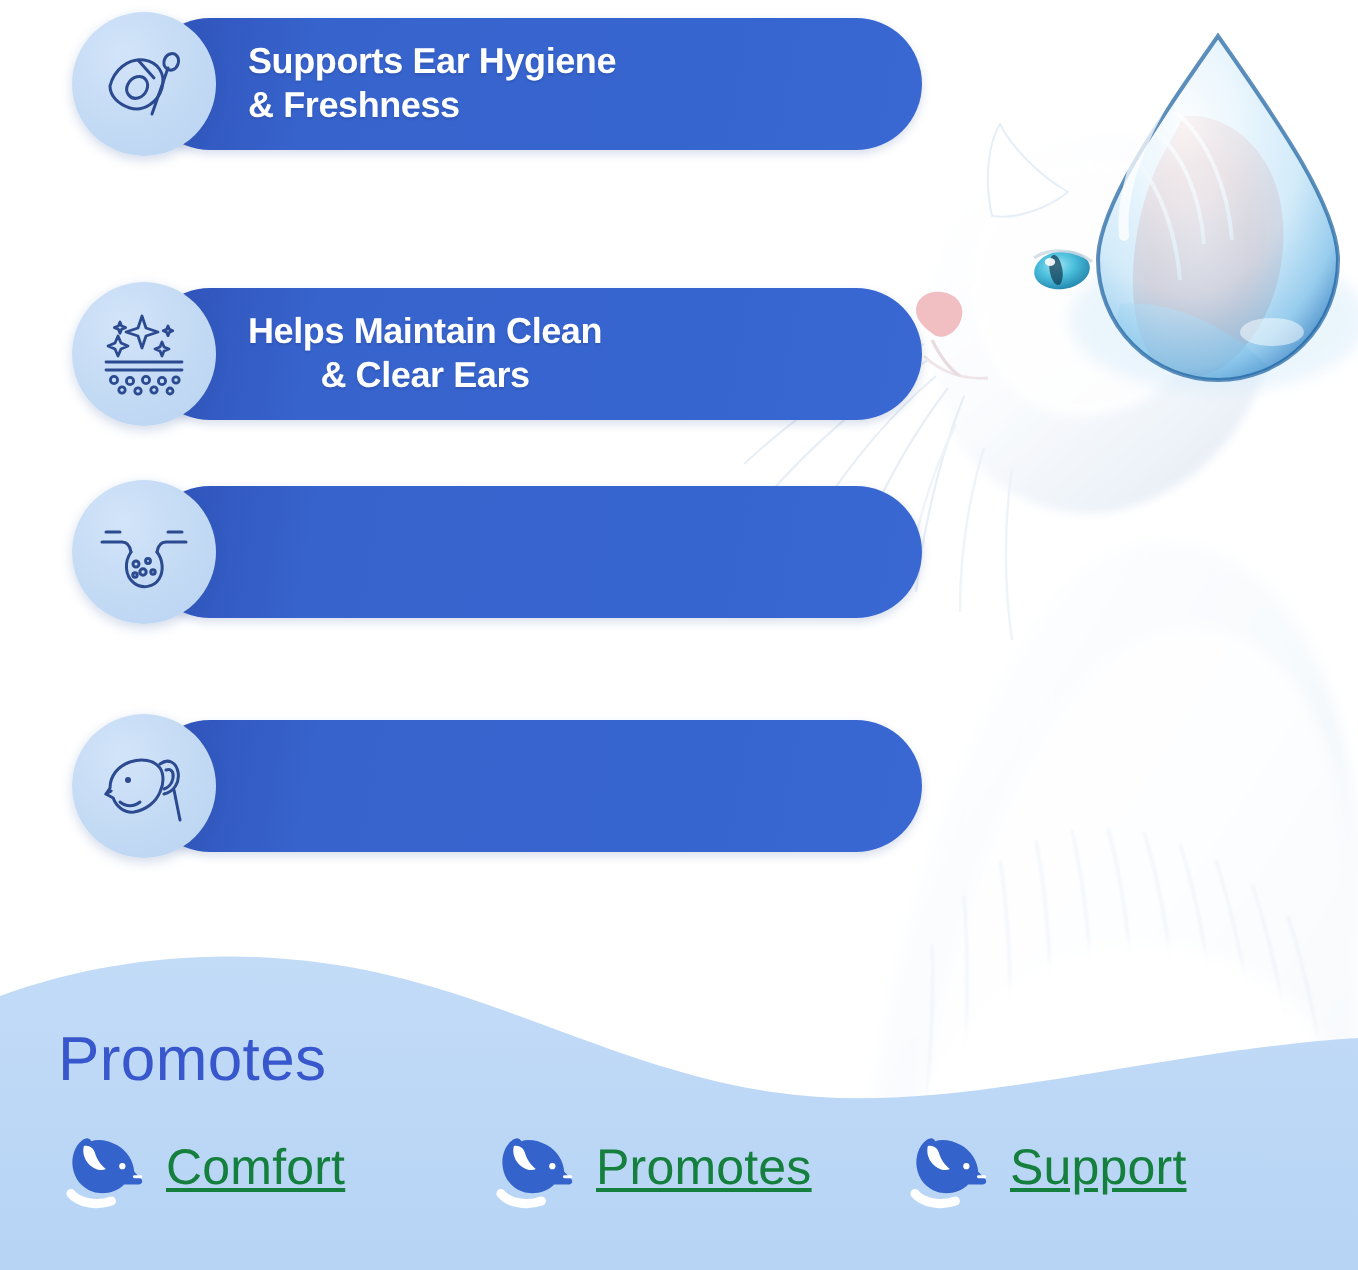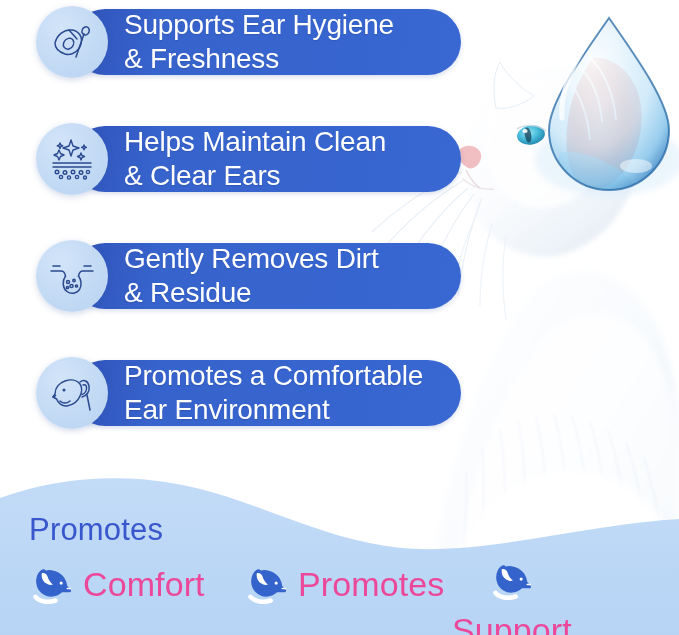--- a/index.html
+++ b/index.html
@@ -37,42 +37,42 @@
     top: 0;
     width: 470px;
   }
   .pill-row {
     position: absolute;
     left: 36px;
     width: 425px;
     height: 72px;
   }
   .pill-row.r0 { top: 6px; }
-  .pill-row.r1 { top: 123px; }
+  .pill-row.r1 { top: 141px; text-align: center; }
   .pill-row.r2 { top: 240px; }
   .pill-row.r3 { top: 357px; }
 
   .pill-bar {
     position: absolute;
     left: 36px;
     top: 3px;
     width: 389px;
     height: 66px;
     border-radius: 33px;
     background: linear-gradient(100deg, #2f52b8 0%, #3763cc 22%, #3765cf 70%, #3a68d3 100%);
     box-shadow: 0 2px 5px rgba(40,70,150,0.18);
   }
   .pill-text {
     position: absolute;
     left: 88px;
     top: 50%;
     transform: translateY(-50%);
     color: #ffffff;
-    font-size: 28px;
-    font-weight: normal;
+    font-size: 18px;
+    font-weight: bold;
     line-height: 1.2;
     letter-spacing: -0.2px;
     white-space: pre-line;
     text-shadow: 0 1px 1px rgba(20,40,100,0.18);
   }
 
   .pill-icon {
     position: absolute;
     left: 0;
     top: 0;
@@ -122,26 +122,27 @@
   }
   .promo-item {
     position: absolute;
     display: flex;
     align-items: center;
     gap: 9px;
     height: 52px;
   }
   .promo-item.p0 { left: 30px; }
   .promo-item.p1 { left: 245px; }
-  .promo-item.p2 { left: 452px; flex-direction: column; }
+  .promo-item.p2 { left: 452px; }
   .promo-label {
-    font-size: 34px;
-    color: #ec4899;
+    font-size: 25px;
+    color: #15803d;
     letter-spacing: 0.1px;
     white-space: nowrap;
+    text-decoration: underline;
   }
   .dog-badge { width: 44px; height: 44px; display: block; flex: 0 0 auto; }
 </style>
 </head>
 <body>
 
 <div class="stage">
 
   <div class="photo-layer">
     <svg width="679" height="635" viewBox="0 0 679 635">
@@ -319,43 +320,39 @@
           <circle cx="14" cy="43" r="1.6"></circle>
           <circle cx="22" cy="43.5" r="1.6"></circle>
           <circle cx="30" cy="43" r="1.6"></circle>
           <circle cx="38" cy="43.5" r="1.5"></circle>
         </svg>
       </div>
     </div>
 
     <div class="pill-row r2">
       <div class="pill-bar"></div>
-      <div class="pill-text">Gently Removes Dirt
-&amp; Residue</div>
       <div class="pill-icon">
         <svg width="50" height="50" viewBox="0 0 50 50" fill="none" stroke="#2b4a8f" stroke-width="1.5" stroke-linecap="round" stroke-linejoin="round">
           <path d="M4 20 L 14 20 C 17 20, 18 22, 18.5 25"></path>
           <path d="M46 20 L 36 20 C 33 20, 32 22, 31.5 25"></path>
           <path d="M6 15 L 13 15"></path>
           <path d="M44 15 L 37 15"></path>
           <path d="M18.5 25 C 15 30, 15.5 37, 20 40.5 C 24 43.6, 30 42.6, 32.6 38.4
                    C 35 34.4, 34.4 28.8, 31.5 25"></path>
           <circle cx="21" cy="31" r="1.5"></circle>
           <circle cx="27" cy="29.5" r="1.2"></circle>
           <circle cx="24.5" cy="35" r="1.6"></circle>
           <circle cx="29.5" cy="35" r="1.1"></circle>
           <circle cx="20.5" cy="36.5" r="1.1"></circle>
         </svg>
       </div>
     </div>
 
     <div class="pill-row r3">
       <div class="pill-bar"></div>
-      <div class="pill-text">Promotes a Comfortable
-Ear Environment</div>
       <div class="pill-icon">
         <svg width="50" height="50" viewBox="0 0 50 50" fill="none" stroke="#2b4a8f" stroke-width="1.5" stroke-linecap="round" stroke-linejoin="round">
           <path d="M8 26 C 8 20, 12 15, 18 13 C 24 11, 30 12, 33 16
                    C 35 19, 35 24, 33 28 C 31 33, 26 37, 20 38
                    C 15 38.6, 11 35, 9.6 31 L 6 29 Z"></path>
           <circle cx="17" cy="22" r="1.5" fill="#2b4a8f" stroke="none"></circle>
           <path d="M6 29 L 8.5 27.5"></path>
           <path d="M13 33 C 16 35.5, 20 35.5, 23 33"></path>
           <path d="M33 14 C 37 11, 41 13, 42 18 C 43 23, 40 28, 35 29"></path>
           <path d="M36 17 C 38.5 16, 40 18, 39.5 21 C 39 24, 37 26, 35 26.5"></path>

